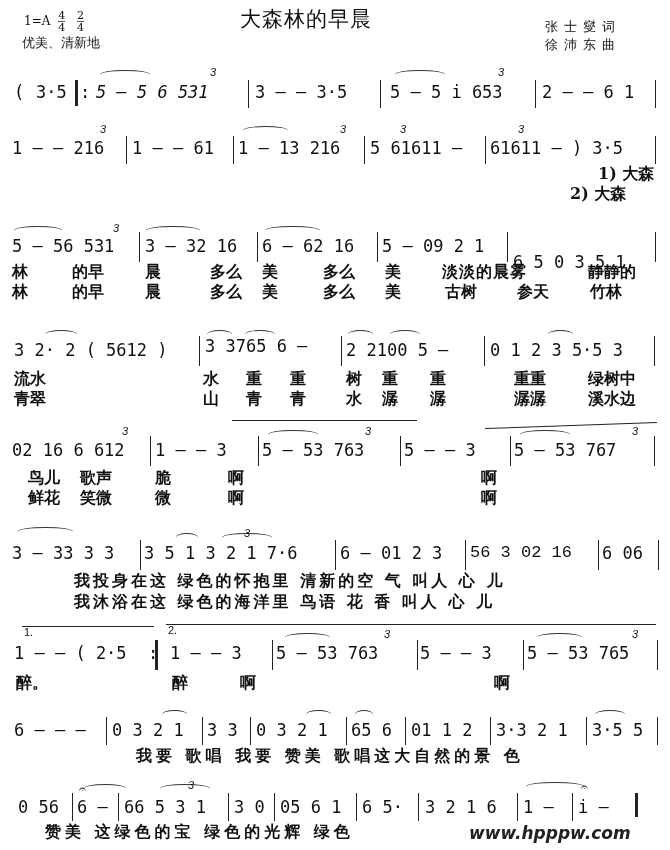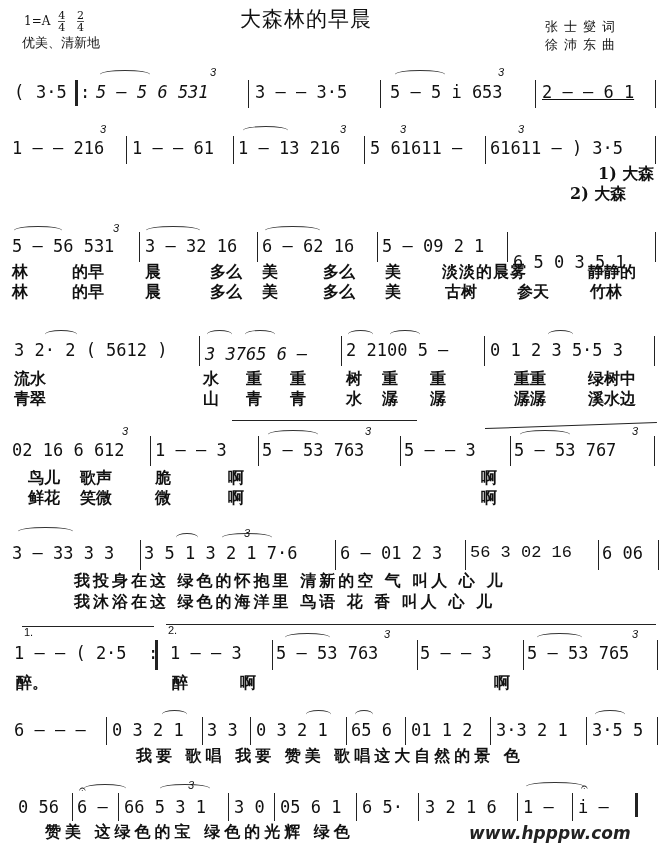--- a/index.html
+++ b/index.html
@@ -36,21 +36,21 @@
   <div class="abs notes" style="left:14px;top:82px;">(</div>
   <div class="abs notes" style="left:36px;top:82px;">3·5</div>
   <div class="bar" style="left:75px;top:80px;height:26px;width:3px;"></div>
   <div class="abs notes" style="left:80px;top:82px;">:</div>
   <div class="abs notes" style="left:96px;top:82px;font-style:italic;">5 – 5 6 531</div>
   <div class="bar" style="left:248px;top:80px;height:28px;"></div>
   <div class="abs notes" style="left:255px;top:82px;">3 – – 3·5</div>
   <div class="bar" style="left:380px;top:80px;height:28px;"></div>
   <div class="abs notes" style="left:390px;top:82px;">5 – 5 i 653</div>
   <div class="bar" style="left:535px;top:80px;height:28px;"></div>
-  <div class="abs notes" style="left:542px;top:82px;text-decoration:underline;">2 – – 6 1</div>
+  <div class="abs notes" style="left:542px;top:82px;">2 – – 6 1</div>
   <div class="bar" style="left:655px;top:80px;height:28px;"></div>
   <div class="slur" style="left:100px;top:70px;width:50px;"></div>
   <div class="slur" style="left:395px;top:70px;width:50px;"></div>
   <div class="triplet" style="left:210px;top:66px;">3</div>
   <div class="triplet" style="left:498px;top:66px;">3</div>
 </div>
 
 <div>
   <div class="abs notes" style="left:12px;top:138px;">1 – – 216</div>
   <div class="bar" style="left:126px;top:136px;height:28px;"></div>
@@ -105,21 +105,21 @@
   <div class="abs lyric" style="left:323px;top:282px;">多么</div>
   <div class="abs lyric" style="left:385px;top:282px;">美</div>
   <div class="abs lyric" style="left:445px;top:282px;">古树</div>
   <div class="abs lyric" style="left:517px;top:282px;">参天</div>
   <div class="abs lyric" style="left:590px;top:282px;">竹林</div>
 </div>
 
 <div>
   <div class="abs notes" style="left:14px;top:340px;">3 2·  2  ( 5612 )</div>
   <div class="bar" style="left:199px;top:336px;height:30px;"></div>
-  <div class="abs notes" style="left:205px;top:344px;font-style:italic;">3 3765 6 –</div>
+  <div class="abs notes" style="left:205px;top:336px;">3 3765 6 –</div>
   <div class="bar" style="left:341px;top:336px;height:30px;"></div>
   <div class="abs notes" style="left:346px;top:340px;">2 2100 5 –</div>
   <div class="bar" style="left:484px;top:336px;height:30px;"></div>
   <div class="abs notes" style="left:490px;top:340px;">0 1 2 3 5·5 3</div>
   <div class="bar" style="left:654px;top:336px;height:30px;"></div>
   <div class="slur" style="left:45px;top:330px;width:32px;"></div>
   <div class="slur" style="left:207px;top:330px;width:25px;"></div>
   <div class="slur" style="left:245px;top:330px;width:30px;"></div>
   <div class="slur" style="left:348px;top:330px;width:25px;"></div>
   <div class="slur" style="left:390px;top:330px;width:30px;"></div>

